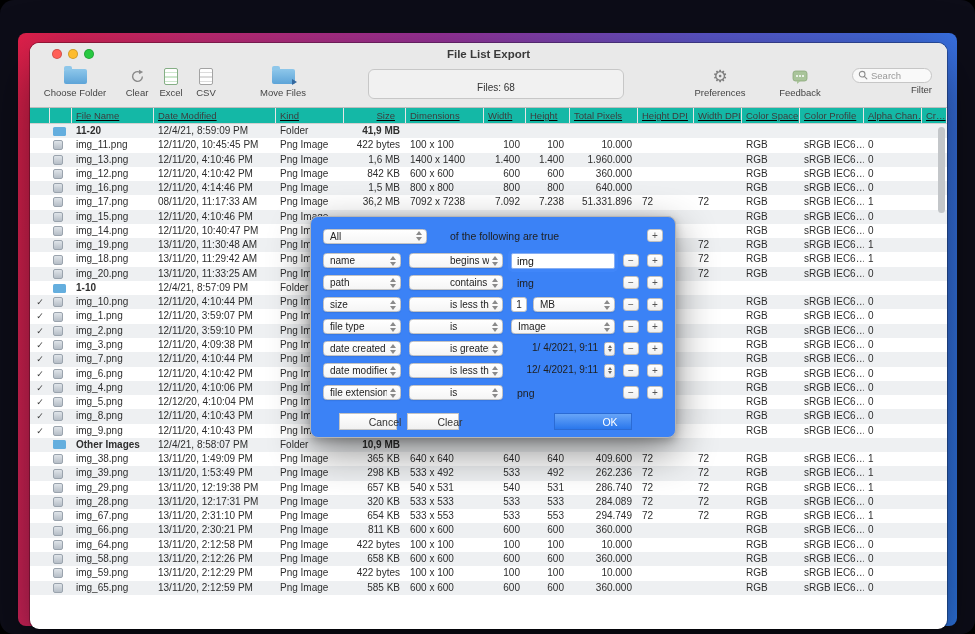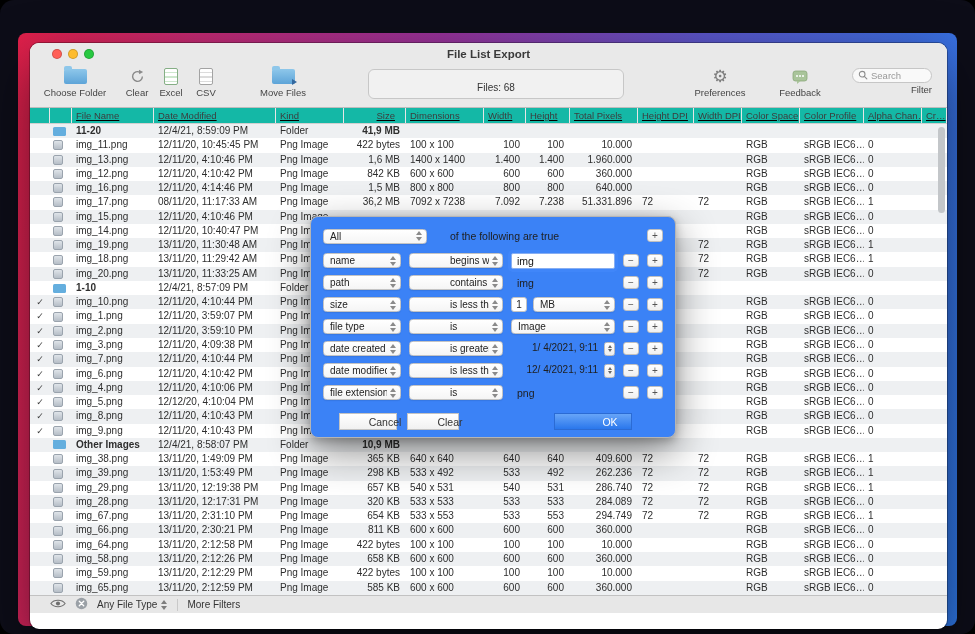--- a/index.html
+++ b/index.html
@@ -866,40 +866,20 @@
     <div data-field="px" class="num">360.000</div>
     <div data-field="hdpi"></div>
     <div data-field="wdpi"></div>
     <div data-field="cs">RGB</div>
     <div data-field="cp">sRGB IEC6…</div>
     <div data-field="alpha">0</div>
     <div data-field="cr"></div>
   </div>
       </div>
 
-    <div class="statusbar">
-      <span>
-        <svg width="16" height="11" viewBox="0 0 18 12">
-            <path d="M1 6 C4.5 1.2 13.5 1.2 17 6 C13.5 10.8 4.5 10.8 1 6 Z" fill="none" stroke="#6f6f6f" stroke-width="1.2"></path>
-            <circle cx="9" cy="6" r="2.3" fill="#6f6f6f"></circle>
-          </svg>
-      </span>
-      <span>
-        <svg width="13" height="13" viewBox="0 0 14 14">
-            <circle cx="7" cy="7" r="6.2" fill="#9aa0a6"></circle>
-            <path d="M4.6 4.6 L9.4 9.4 M9.4 4.6 L4.6 9.4" stroke="#fff" stroke-width="1.4" stroke-linecap="round"></path>
-          </svg>
-      </span>
-      <div class="sb-popup">
-        <span>Any File Type</span>
-        <span class="chevs"></span>
-      </div>
-      <div class="sb-sep"></div>
-      <span>More Filters</span>
-    </div>
 
     <div class="dialog">
       <div class="match-row">
         <div class="popup match-popup">
           <span>All</span>
             <i class="chev"></i>
         </div>
         <span class="match-label">of the following are true</span>
         <button class="mp">+</button>
       </div>

